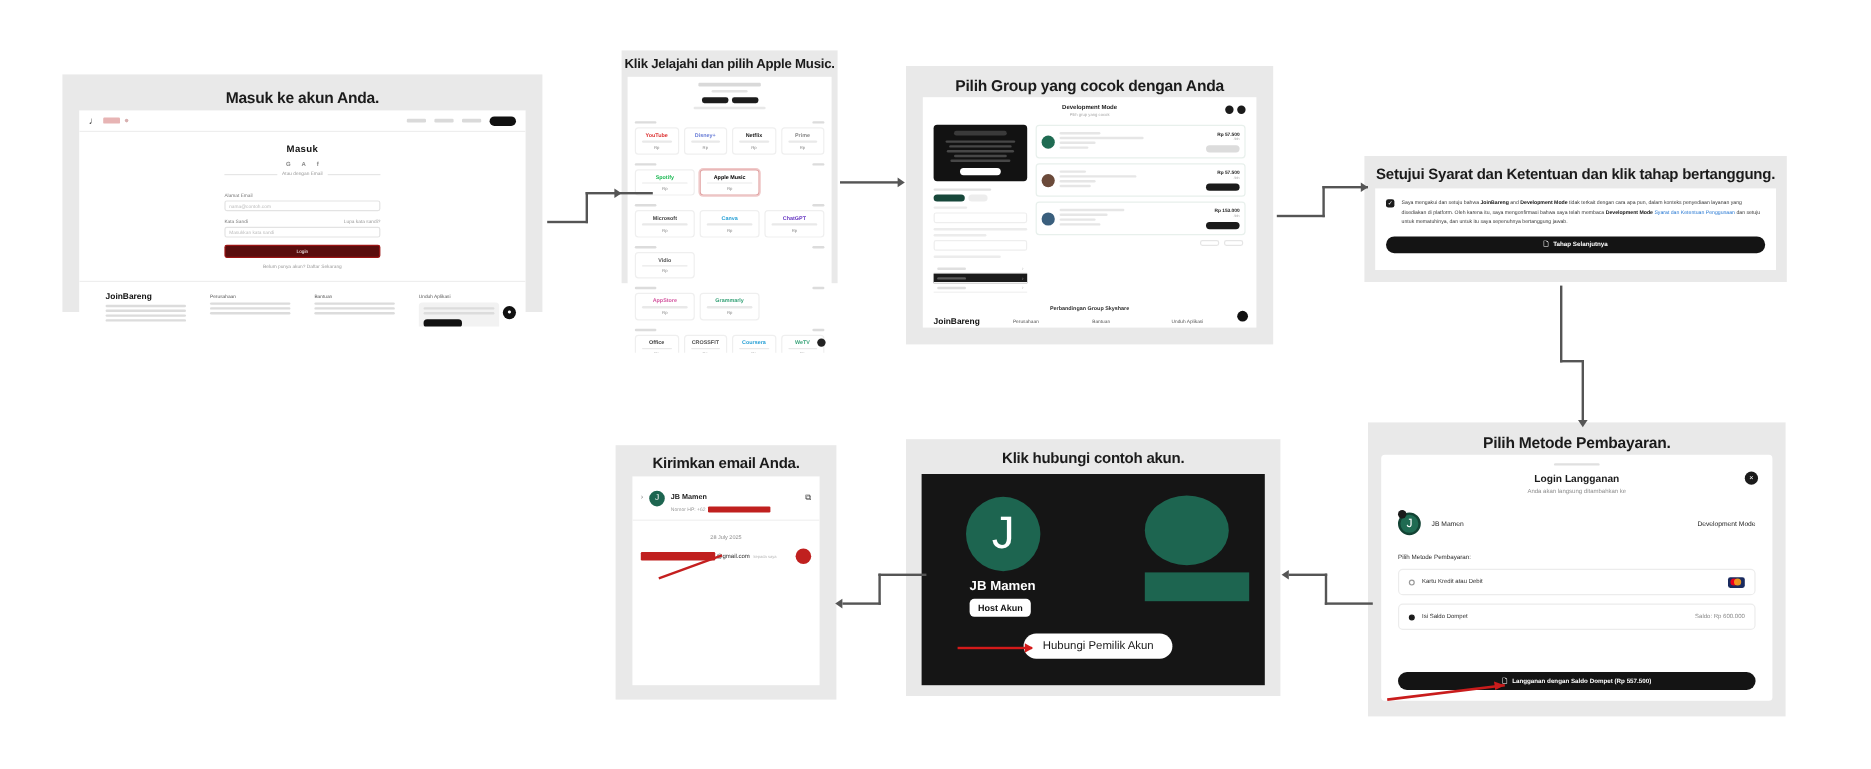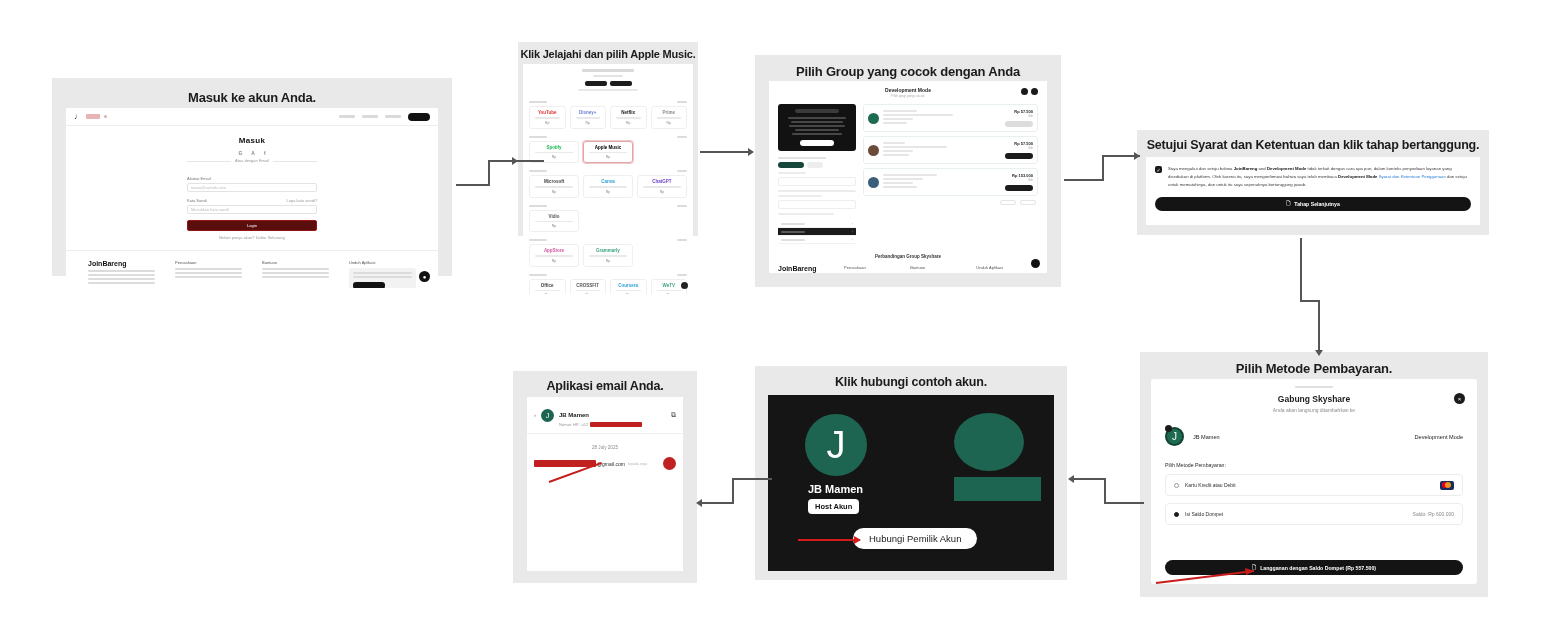--- a/index.html
+++ b/index.html
@@ -30,21 +30,21 @@
   .conn { position: absolute; }
   .conn .seg { position: absolute; background: #555; }
   .conn .head {
     position: absolute; width: 0; height: 0;
   }
   .head-right { border-top: 4px solid transparent; border-bottom: 4px solid transparent; border-left: 6px solid #555; }
   .head-left  { border-top: 4px solid transparent; border-bottom: 4px solid transparent; border-right: 6px solid #555; }
   .head-down  { border-left: 4px solid transparent; border-right: 4px solid transparent; border-top: 6px solid #555; }
 
   
-  #p1 { left: 52px; top: 62px; width: 400px; height: 198px; margin-top: 16px; }
+  #p1 { left: 52px; top: 62px; width: 400px; height: 198px; }
   #p1 .panel-title { font-size: 13px; padding-top: 12px; }
   #p1 .panel-body { position: absolute; left: 14px; top: 30px; width: 372px; height: 180px; }
   .m-topbar { height: 18px; border-bottom: 1px solid #eee; display: flex; align-items: center; padding: 0 8px; gap: 4px; }
   .m-logo { font-size: 8px; color: #111; }
   .m-badge { width: 14px; height: 5px; background: #e7b4b4; border-radius: 1px; }
   .m-dot-sm { width: 3px; height: 3px; border-radius: 50%; background: #d8b0b0; }
   .m-nav { margin-left: auto; display: flex; align-items: center; gap: 7px; }
   .m-nav i { display: block; width: 16px; height: 3px; background: #dadada; border-radius: 1px; }
   .m-nav .pill { width: 22px; height: 8px; background: #111; border-radius: 4px; }
   .m-hero { padding: 10px 0 6px; text-align: center; }
@@ -583,21 +583,21 @@
         <span>🗋</span>
         <span>Tahap Selanjutnya</span>
       </div>
     </div>
   </div>
 
   <div class="panel" id="p5">
     <div class="panel-title">Pilih Metode Pembayaran.</div>
     <div class="panel-body">
       <div class="pay-grab"></div>
-      <div class="pay-h">Gabung Skyshare</div>
+      <div class="pay-h">Login Langganan</div>
       <div class="pay-s">Anda akan langsung ditambahkan ke</div>
       <div class="pay-close">×</div>
 
       <div class="pay-user">
         <div class="pay-av">
           <span class="pin"></span>
           <span>J</span>
         </div>
         <div class="pay-name">JB Mamen</div>
         <div class="pay-mode">Development Mode</div>
@@ -638,21 +638,21 @@
       <div class="c-name">JB Mamen</div>
       <div class="c-host">Host Akun</div>
       <div class="c-blob"></div>
       <div class="c-bar"></div>
       <div class="c-cta">Hubungi Pemilik Akun</div>
       <div class="c-arrow"></div>
     </div>
   </div>
 
   <div class="panel" id="p7">
-    <div class="panel-title">Aplikasi email Anda.</div>
+    <div class="panel-title">Kirimkan email Anda.</div>
     <div class="panel-body">
       <div class="e-head">
         <span class="e-chev">›</span>
         <span class="e-av">J</span>
         <span class="e-meta">
           <span class="n">JB Mamen</span>
           <span class="p">
             <span>Nomor HP: +62</span>
             <i class="e-red" style="width:52px;display:inline-block"></i>
           </span>

